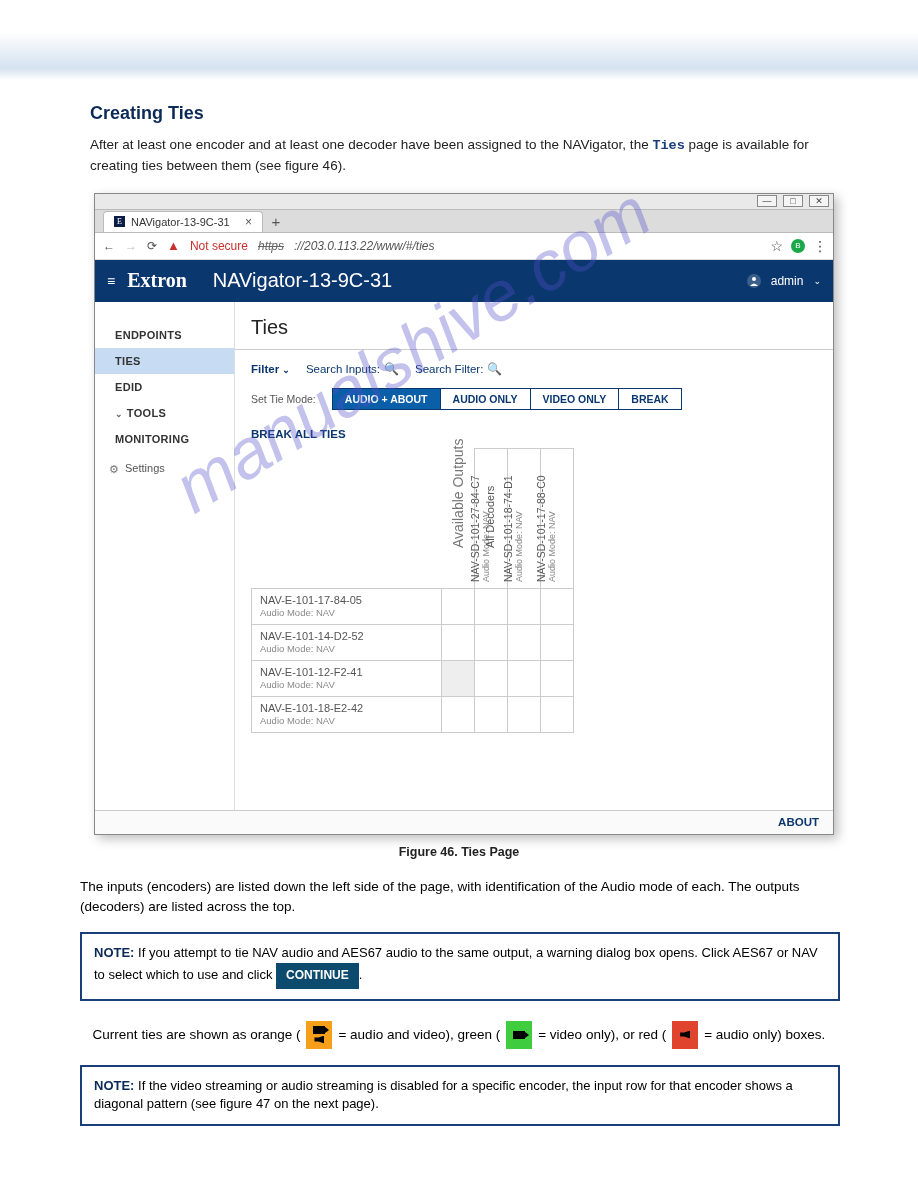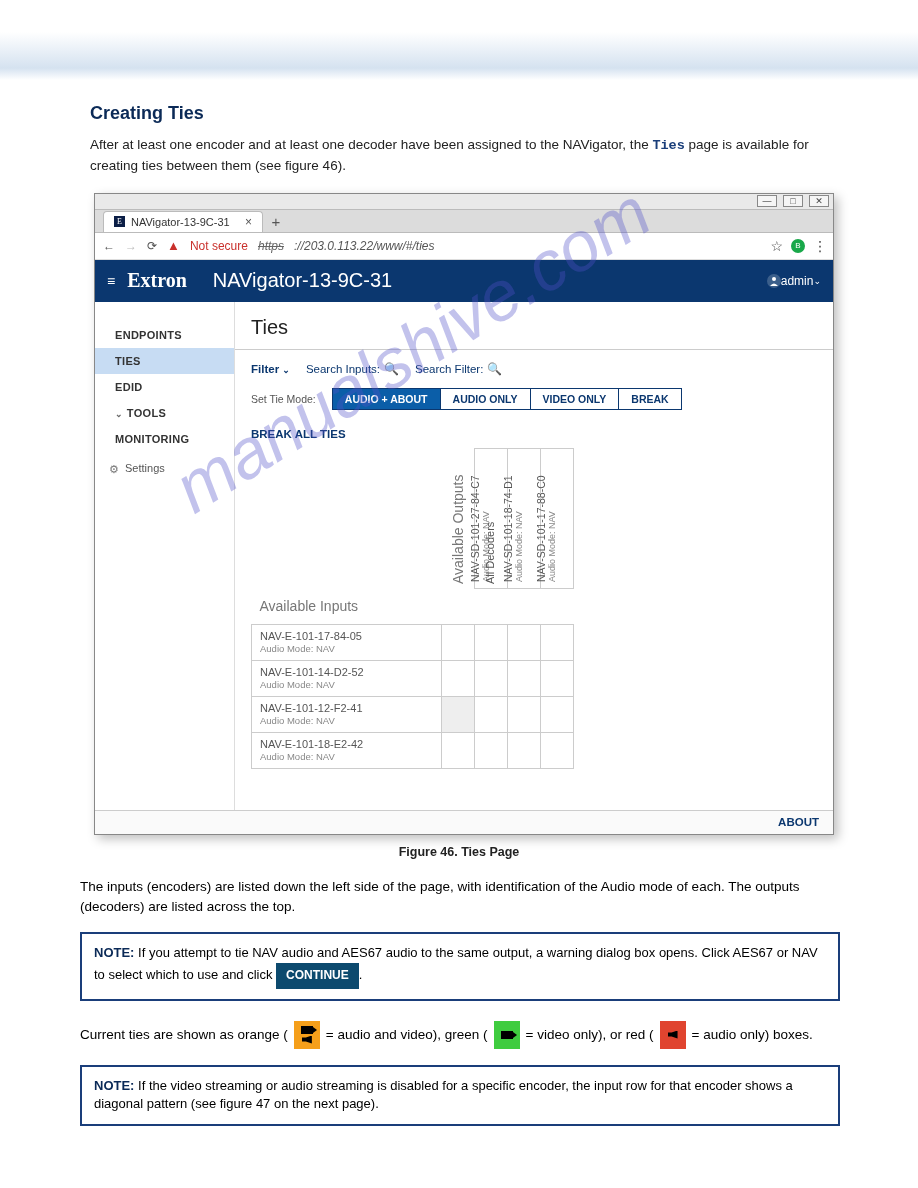--- a/index.html
+++ b/index.html
@@ -25,21 +25,21 @@
   .https { text-decoration: line-through; color:#666;}
   .addr-right { display: flex; align-items: center; gap: 8px; }
   .star { color: #444; font-size: 14px; }
   .greendot { width: 14px; height: 14px; border-radius: 50%; background: #19a84a; border: 2px solid #19a84a; color:#fff; font-size:8px; display:flex; align-items:center; justify-content:center;}
   .kebab { font-size: 14px; letter-spacing: -2px; color:#444;}
 
   .appheader { background: #0b376f; color: #fff; height: 42px; display: flex; align-items: center; padding: 0 12px; }
   .hamburger { font-size: 14px; margin-right: 12px; }
   .logo { font-family: Georgia, serif; font-weight: bold; font-size: 20px; margin-right: 26px; }
   .apptitle { font-size: 20px; font-weight: 300; }
-  .userarea { margin-left: auto; display: flex; align-items: center; gap: 0; font-size: 12px; }
+  .userarea { margin-left: auto; display: flex; align-items: center; gap: 10px; font-size: 12px; }
   .usericon { width: 14px; height: 14px; border-radius: 50%; background: #fff3; display:flex; align-items:center; justify-content:center;}
 
   .appbody { display: flex; height: 508px; }
   .sidebar { width: 140px; border-right: 1px solid #ddd; padding-top: 20px; font-size: 11px; }
   .navitem { padding: 7px 6px 7px 20px; color: #333; font-weight: bold; letter-spacing: 0.3px; }
   .navitem.active { background: #c7dcf3; }
   .navitem .caret { margin-right: 4px; font-size: 9px; color:#666;}
   .gear { width: 10px; height: 10px; display: inline-block; margin-right: 6px; color:#777;}
   .settings { padding: 10px 6px 6px 14px; color:#555; font-size:11px; display:flex; align-items:center;}
 
@@ -73,21 +73,21 @@
   .availin-lbl { font-size: 14px; color:#777; padding: 6px 8px;}
 
   .appfooter { height: 24px; border-top: 1px solid #ccc; display: flex; justify-content: flex-end; align-items: center; padding: 0 14px; font-size: 11.5px; color:#0b376f; font-weight:bold; background:#fafafa;}
 
   .figcap { text-align: center; font-size: 12.5px; margin: 8px 0 18px 0; color:#222;}
   .note { border: 2px solid #1a3e7a; margin: 6px 78px 16px 80px; padding: 10px 12px; font-size: 13px; line-height: 1.45; }
   .note .lbl { font-weight: bold; color: #0b2a57; }
   .intro2 { padding: 0 80px 8px 80px; font-size: 13.5px; line-height: 1.55; }
   .contbtn { background: #0c4a6e; color:#fff; font-weight:bold; font-size:12px; padding:4px 10px; display:inline-block;}
 
-  .tiecolors { padding: 4px 80px 10px 80px; font-size: 13.5px; display: flex; align-items: center; gap: 6px; flex-wrap: wrap; }
+  .tiecolors { padding: 4px 80px 10px 80px; font-size: 13.5px; display: flex; align-items: center; gap: 6px; flex-wrap: wrap; justify-content: center; }
   .swatch { width: 26px; height: 28px; display: inline-flex; flex-direction: column; align-items: center; justify-content: center; font-size: 10px; color:#000;}
   .swatch.orange { background: #f59f1a; }
   .swatch.green { background: #3fcc3f; }
   .swatch.red { background: #e0442f; }
   .tinycam { width:12px; height:8px; background:#000; position:relative;}
   .tinycam::after { content:""; position:absolute; right:-4px; top:1px; border-left:4px solid #000; border-top:3px solid transparent; border-bottom:3px solid transparent;}
   .tinyspk { width:10px; height:8px; background:#000; clip-path: polygon(0 25%, 40% 25%, 100% 0, 100% 100%, 40% 75%, 0 75%);}
   .watermark { position:absolute; top:310px; left:140px; font-size:70px; color:rgba(80,80,200,0.35); transform:rotate(-32deg); pointer-events:none; font-style:italic; z-index:50;}
 </style>
 </head>
@@ -202,27 +202,20 @@
                     <div class="rot"><span>NAV-SD-101-27-84-C7</span><span class="am">Audio Mode: NAV</span></div>
                   </td>
               <td class="vheader">
                     <div class="rot"><span>NAV-SD-101-18-74-D1</span><span class="am">Audio Mode: NAV</span></div>
                   </td>
               <td class="vheader">
                     <div class="rot"><span>NAV-SD-101-17-88-C0</span><span class="am">Audio Mode: NAV</span></div>
                   </td>
             </tr>
             <tr>
-              <td class="availin-lbl" style="border:none;">Available Inputs</td>
-              <td class="colcell" style="border:none;"></td>
-              <td class="colcell" style="border:none;"></td>
-              <td class="colcell" style="border:none;"></td>
-              <td class="colcell" style="border:none;"></td>
-            </tr>
-            <tr>
                   <td class="inplabel"><span>NAV-E-101-17-84-05</span><br><span class="am">Audio Mode: NAV</span></td>
                   <td class="colcell"></td>
                   <td class="colcell"></td>
                   <td class="colcell"></td>
                   <td class="colcell"></td>
                 </tr>
             <tr>
                   <td class="inplabel"><span>NAV-E-101-14-D2-52</span><br><span class="am">Audio Mode: NAV</span></td>
                   <td class="colcell"></td>
                   <td class="colcell"></td>

